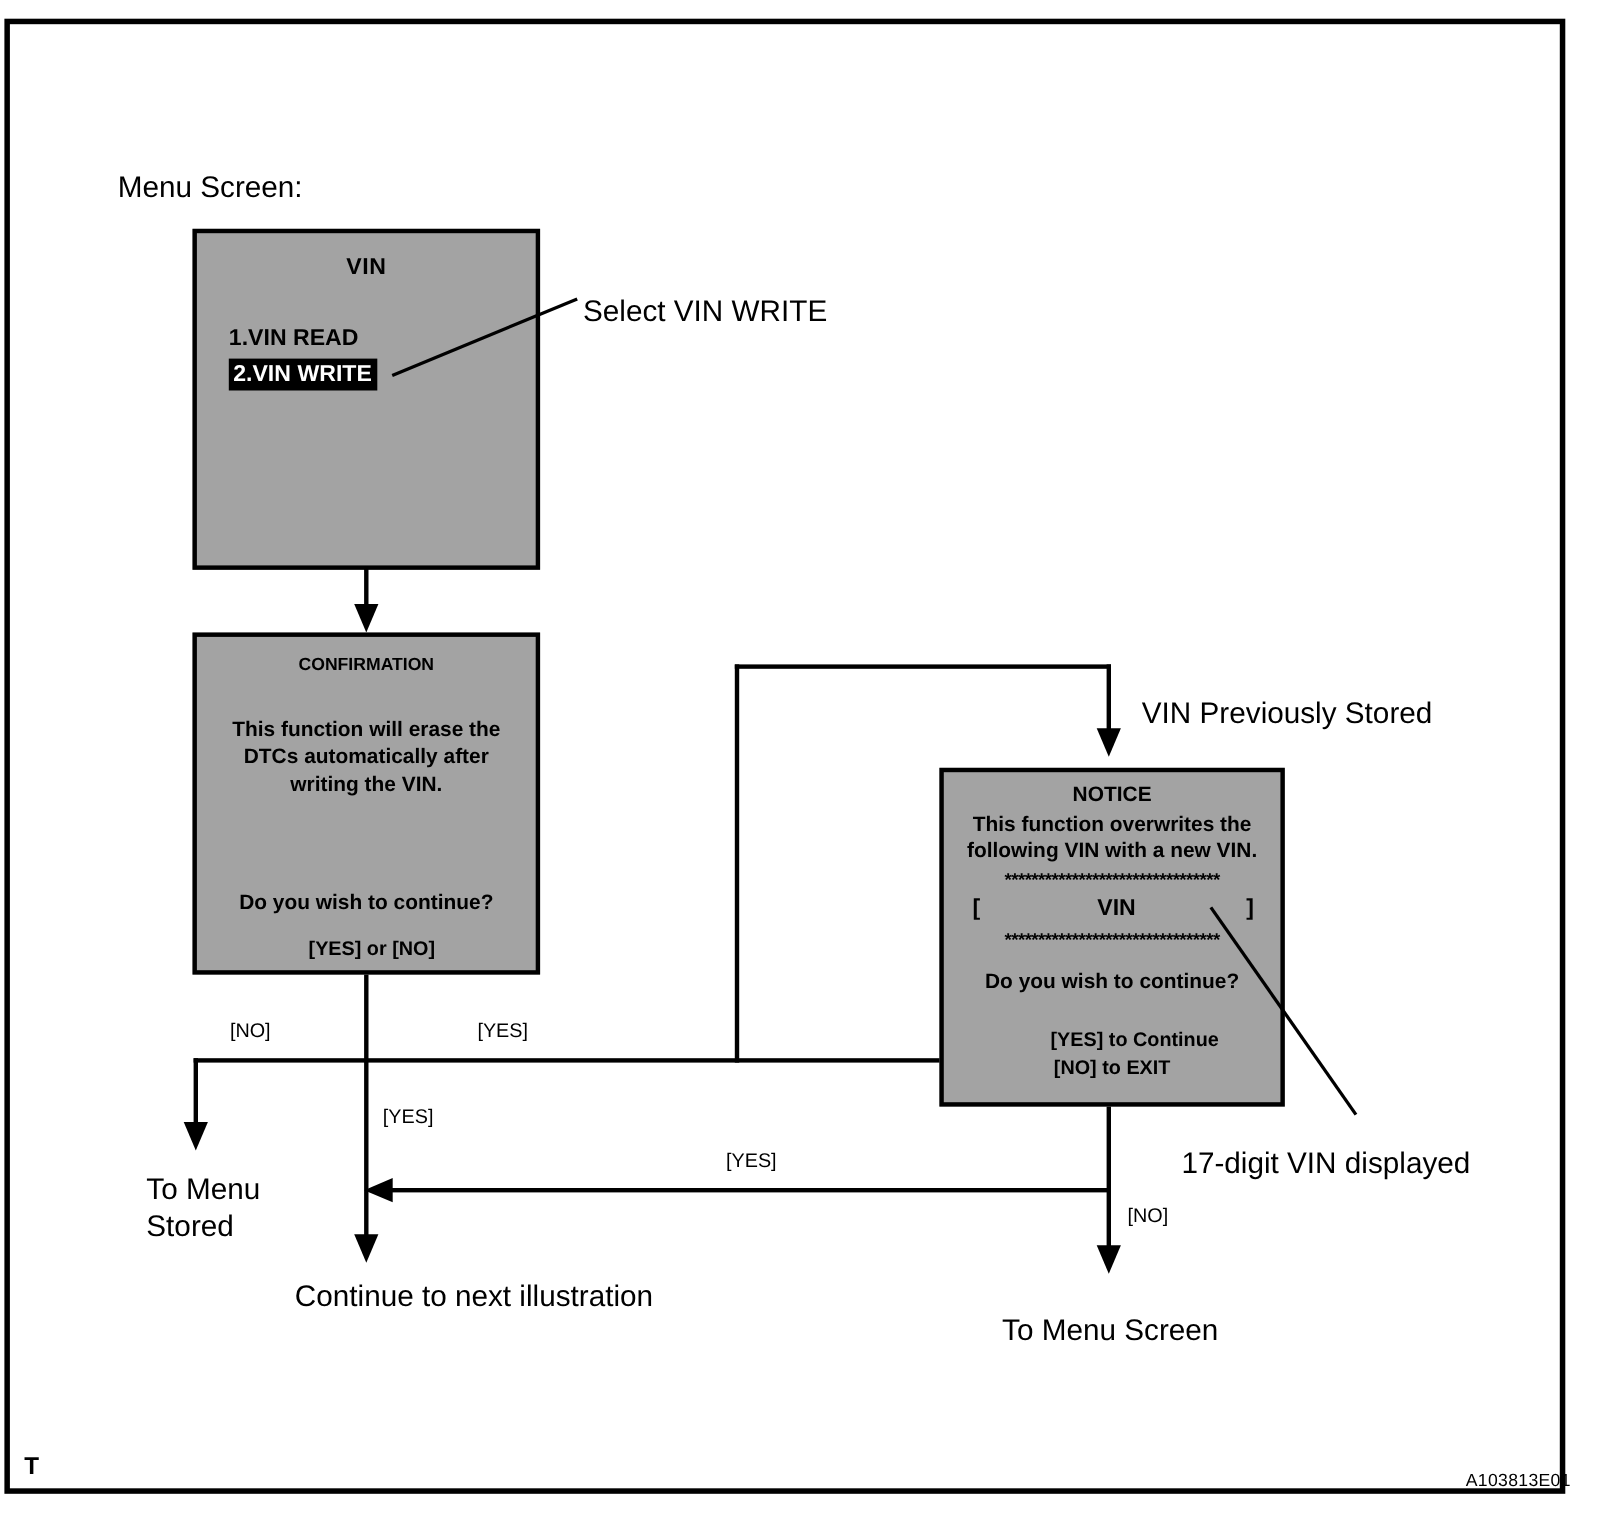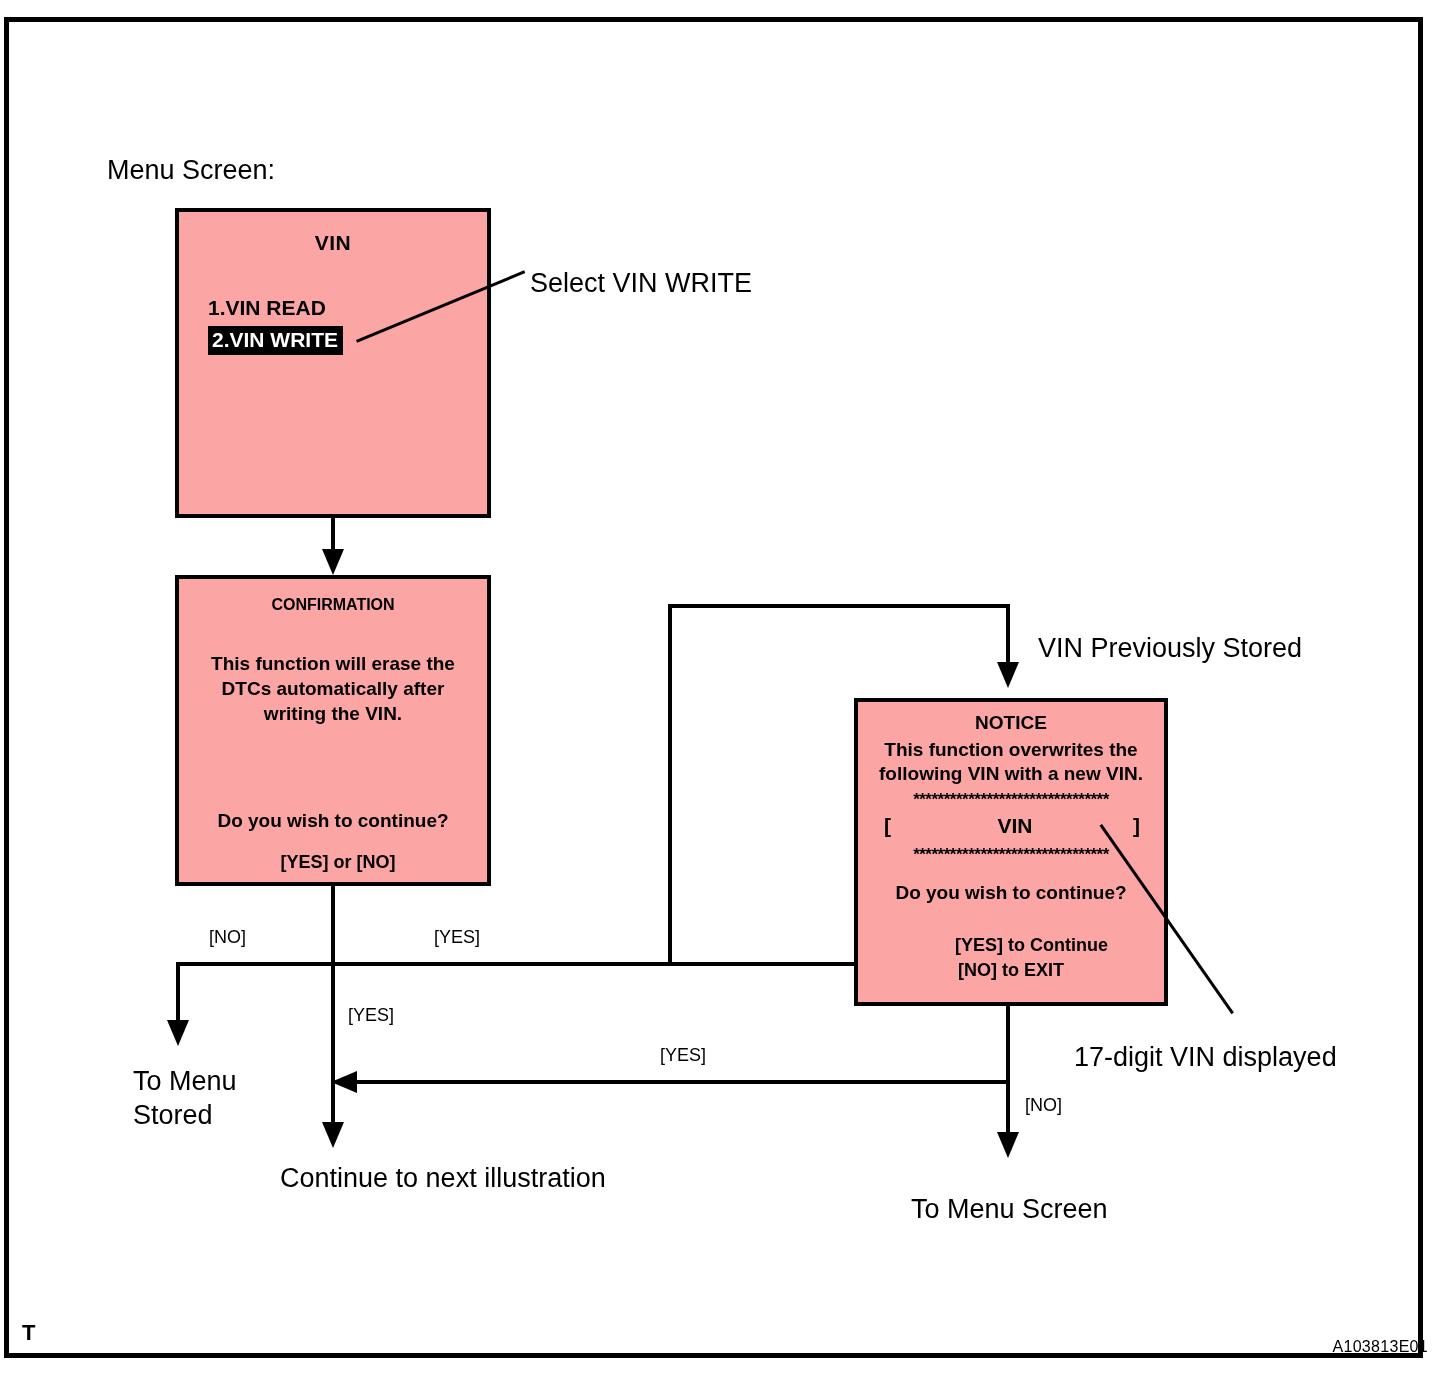--- a/index.html
+++ b/index.html
@@ -36,21 +36,21 @@
     line-height: 31px;
     color: #000;
     white-space: nowrap;
   }
   .lbl.multi { white-space: pre-line; }
 
   
   .screen {
     position: absolute;
     border: 4px solid #000;
-    background: #fca5a5;
+    background: #a3a3a3;
     box-sizing: border-box;
   }
   .screen .sc-txt {
     font-family: "Liberation Sans", sans-serif;
     font-weight: bold;
     color: #000;
     white-space: nowrap;
   }
 
   
@@ -227,20 +227,20 @@
 
   <div class="ln ln-h" style="left:356px; top:1080px; width:654px;"></div>
   <div class="arrow-left" style="left:331px; top:1071px;"></div>
 
   <div class="lbl" style="left:660px; top:1040px;">[YES]</div>
   <div class="lbl" style="left:1025px; top:1090px;">[NO]</div>
 
   <div class="lbl multi" style="left:133px; top:1064px; font-size:27px; line-height:34px;">To Menu
 Stored</div>
 
-  <div class="lbl" style="left:268px; top:1163px; font-size:27px;margin-left:12px;">Continue to next illustration</div>
+  <div class="lbl" style="left:268px; top:1163px; font-size:27px;">Continue to next illustration</div>
 
   <div class="lbl" style="left:911px; top:1194px; font-size:27px;">To Menu Screen</div>
 
   <div id="mark-t">T</div>
   <div id="fig-id">A103813E01</div>
 
 </div>
 
 </body></html>

